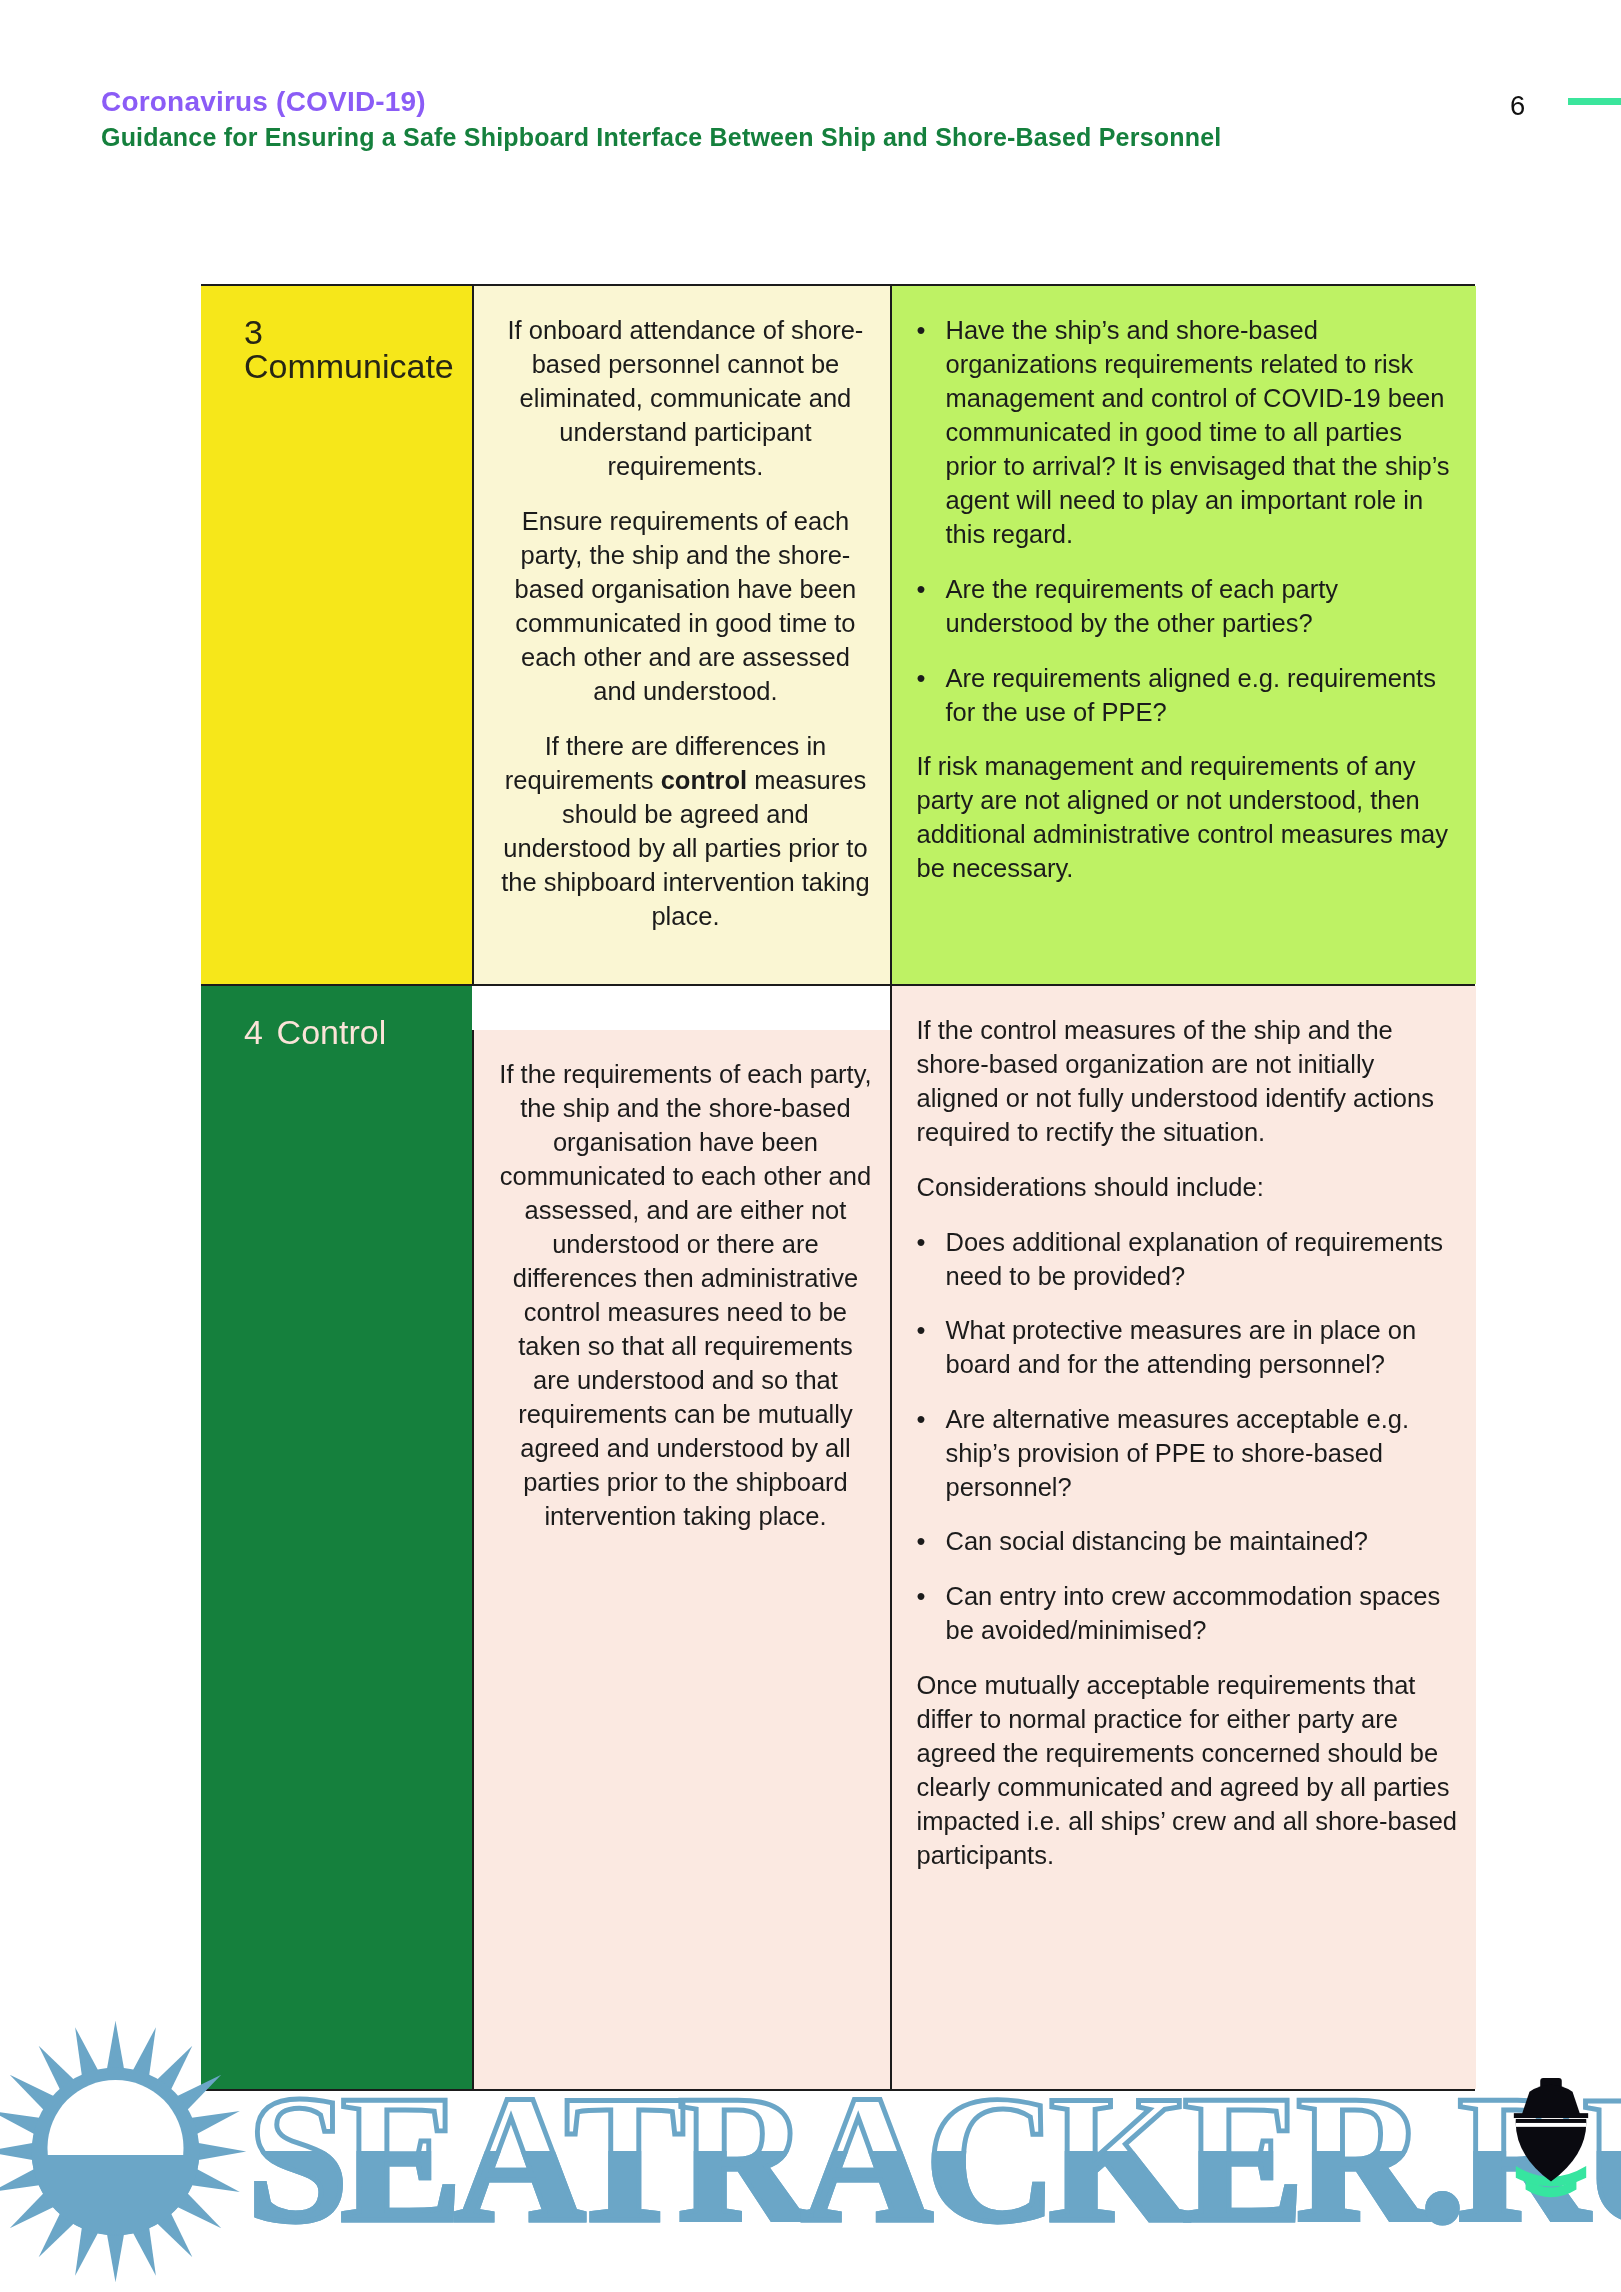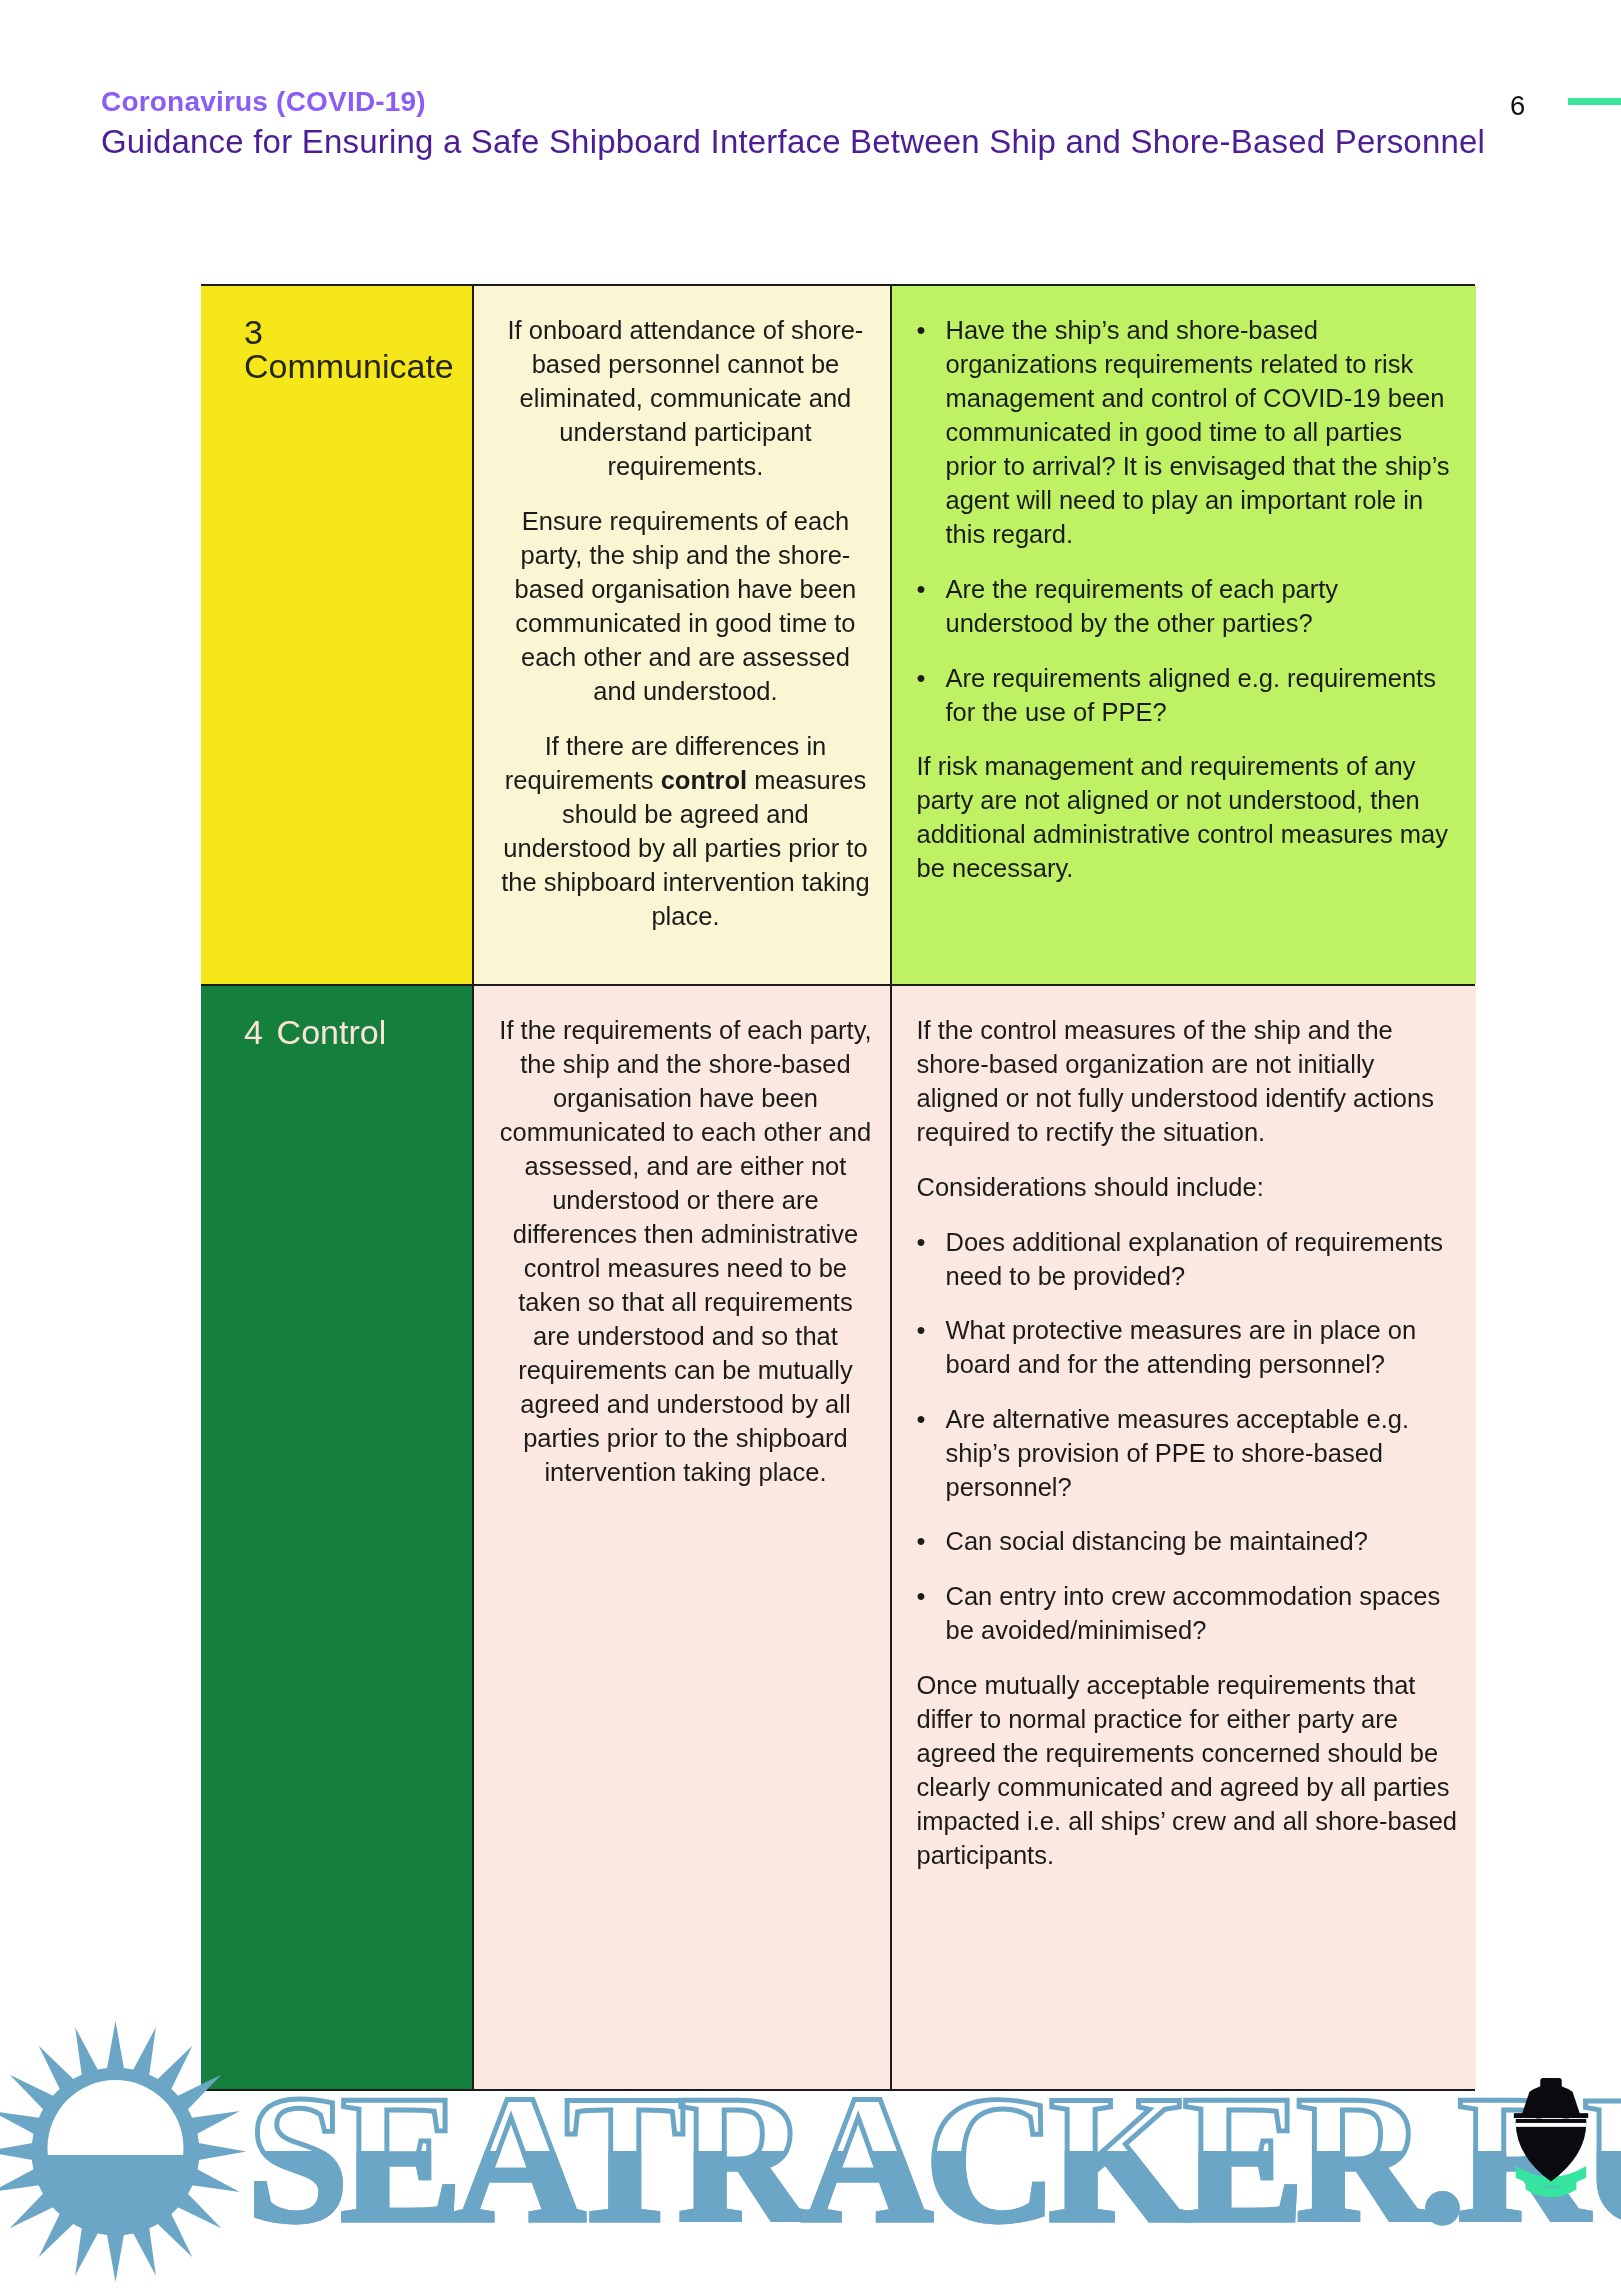--- a/index.html
+++ b/index.html
@@ -11,21 +11,21 @@
     font-family:"Liberation Sans", sans-serif;
     color:#1b1b1b;
   }
   
   .header-title{
     position:absolute;left:101px;top:86px;
     font-size:28px;font-weight:bold;letter-spacing:0.2px;color:#8b5cf6;
   }
   .header-subtitle{
     position:absolute;left:101px;top:123px;
-    font-size:33px;font-weight:normal;letter-spacing:0.2px;color:#4c1d95;
+    font-size:25px;font-weight:bold;letter-spacing:0.2px;color:#15803d;
     white-space:nowrap;
   }
   .page-number{
     position:absolute;left:1510px;top:90px;
     font-size:27.4px;color:#111;
   }
   .page-dash{
     position:absolute;left:1568px;top:98px;width:53px;height:6.9px;
   }
   
@@ -94,21 +94,21 @@
           </div>
           <div class="bullet">
             <span class="dot"></span>
             <span class="btext">Are requirements aligned e.g. requirements for the use of PPE?</span>
           </div>
           <p>If risk management and requirements of any party are not aligned or not understood, then additional administrative control measures may be necessary.</p>
         </div>
       </div>
       <div class="risk-row">
         <div class="cell label" style="background: #15803d; color: rgb(251, 227, 216);"><span class="label-num">4</span><span class="label-word">Control</span></div>
-        <div class="cell mid" style="background: rgb(251, 233, 225);">
+        <div class="cell mid" style="background: rgb(251, 233, 225); margin-top: 44px;">
           <p><span>If the requirements of each party, the ship and the shore-based organisation have been communicated to each other and assessed, and are either not understood or there are differences then administrative control measures need to be taken so that all requirements are understood and so that requirements can be mutually agreed and understood by all parties prior to the shipboard intervention taking place.</span></p>
         </div>
         <div class="cell right" style="background: rgb(251, 233, 225);">
           <p>If the control measures of the ship and the shore-based organization are not initially aligned or not fully understood identify actions required to rectify the situation.</p>
           <p>Considerations should include:</p>
           <div class="bullet">
             <span class="dot"></span>
             <span class="btext">Does additional explanation of requirements need to be provided?</span>
           </div>
           <div class="bullet">

